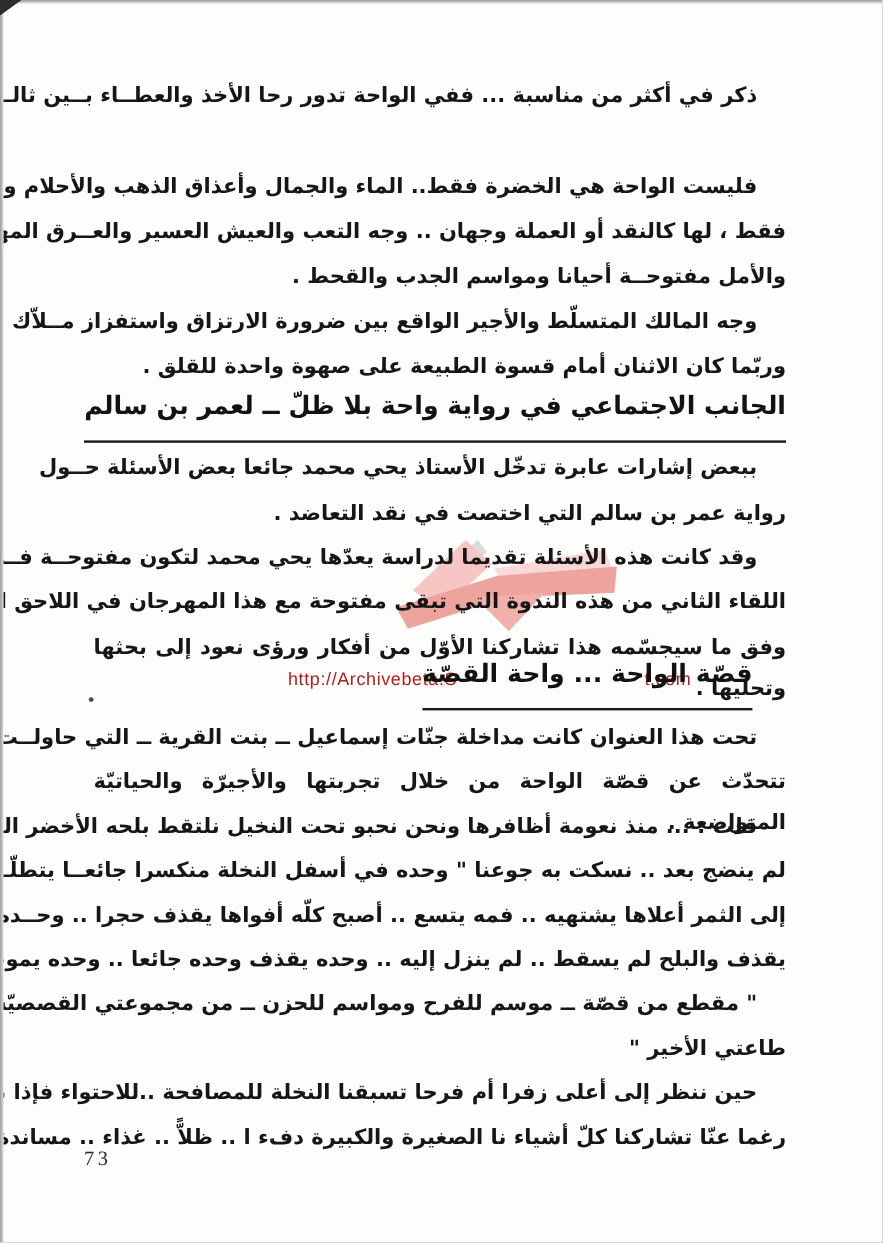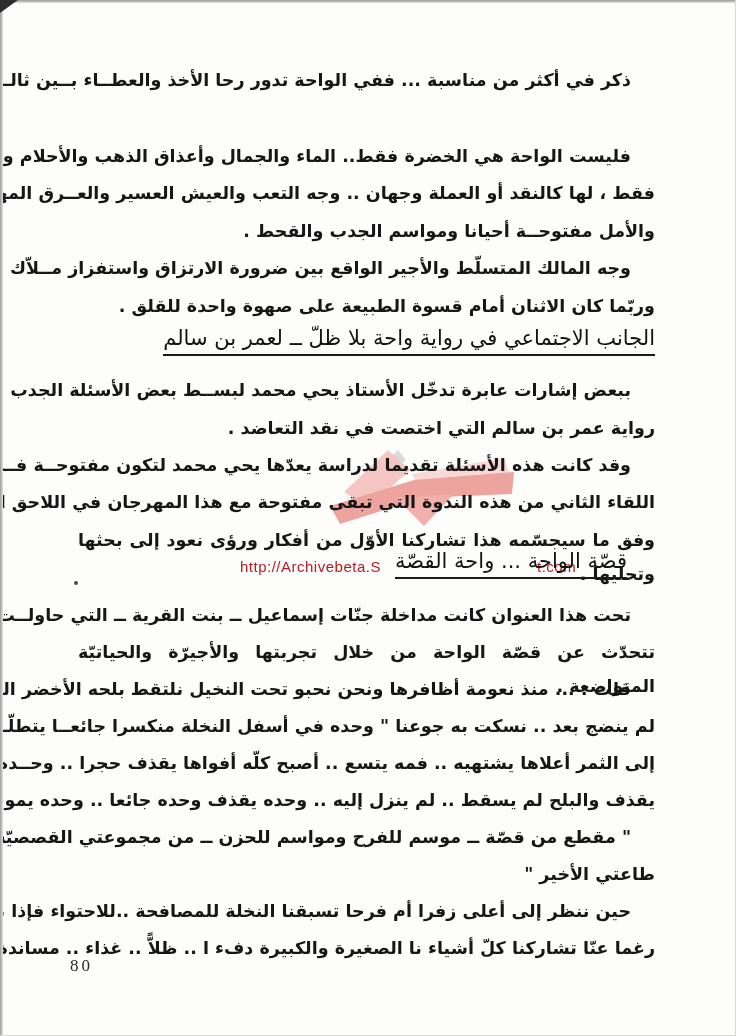--- a/index.html
+++ b/index.html
@@ -23,22 +23,22 @@
   .wm-url-left{left:240px;}
   .wm-url-right{left:497px;margin-left:40px;}
   .wm-logo{left:326px;top:440px;opacity:.92;}
   
   .textlayer{position:absolute;inset:0;z-index:2;}
   .ln{position:absolute;left:78px;right:80px;direction:rtl;unicode-bidi:plaintext;
       color:#161616;font-weight:700;font-size:17.5px;line-height:34px;white-space:nowrap;
       text-align:justify;text-align-last:justify;}
   .ln.end{text-align-last:right;white-space:normal;}
   .ln.ind{padding-right:24px;}
-  .hd{position:absolute;direction:rtl;color:#121212;font-weight:400;font-size:21px;
-      line-height:28px;white-space:nowrap;border-bottom:2.5px solid #1a1a1a;padding-bottom:2px;}
+  .hd{position:absolute;direction:rtl;color:#121212;font-weight:700;font-size:21px;
+      line-height:28px;white-space:nowrap;border-bottom:2.5px solid #1a1a1a;padding-bottom:15px;}
   .hd1{right:80px;top:324px;}
   .hd2{right:108px;top:547px;}
   .pagenum{position:absolute;left:70px;top:956px;color:#2a2a2a;font-size:17px;
            letter-spacing:3px;font-family:"Liberation Serif",serif;}
 </style>
 </head>
 <body>
 
 <div class="page">
 
@@ -61,34 +61,34 @@
 
     <div class="ln ind" style="top:63px">ذكر في أكثر من مناسبة ... ففي الواحة تدور رحا الأخذ والعطــاء بــين ثالــوث</div>
     <div class="ln ind" style="top:139px">فليست الواحة هي الخضرة فقط.. الماء والجمال وأعذاق الذهب والأحلام والرموز</div>
     <div class="ln" style="top:176px">فقط ، لها كالنقد أو العملة وجهان .. وجه التعب والعيش العسير والعــرق المهــدور</div>
     <div class="ln end" style="top:214px">والأمل مفتوحــة أحيانا ومواسم الجدب والقحط .</div>
     <div class="ln ind" style="top:251px">وجه المالك المتسلّط والأجير الواقع بين ضرورة الارتزاق واستفزاز مــلاّك الأرض</div>
     <div class="ln end" style="top:289px">وربّما كان الاثنان أمام قسوة الطبيعة على صهوة واحدة للقلق .</div>
 
     <div class="hd hd1">الجانب الاجتماعي في رواية واحة بلا ظلّ ــ لعمر بن سالم</div>
 
-    <div class="ln ind" style="top:373px">ببعض إشارات عابرة تدخّل الأستاذ يحي محمد لبســط بعض الأسئلة الجدب</div>
+    <div class="ln ind" style="top:373px">ببعض إشارات عابرة تدخّل الأستاذ يحي محمد جائعا بعض الأسئلة حــول</div>
     <div class="ln end" style="top:411px">رواية عمر بن سالم التي اختصت في نقد التعاضد .</div>
     <div class="ln ind" style="top:448px">وقد كانت هذه الأسئلة تقديما لدراسة يعدّها يحي محمد لتكون مفتوحــة فــي</div>
     <div class="ln" style="top:485px">اللقاء الثاني من هذه الندوة التي تبقى مفتوحة مع هذا المهرجان في اللاحق الآتــي</div>
     <div class="ln end" style="top:523px">وفق ما سيجسّمه هذا تشاركنا الأوّل من أفكار ورؤى نعود إلى بحثها وتحليها .</div>
 
     <div class="hd hd2">قصّة الواحة ... واحة القصّة</div>
 
     <div class="ln ind" style="top:598px">تحت هذا العنوان كانت مداخلة جنّات إسماعيل ــ بنت القرية ــ التي حاولــت أن</div>
     <div class="ln end" style="top:635px">تتحدّث عن قصّة الواحة من خلال تجربتها والأجيرّة والحياتيّة المتواضعة .</div>
     <div class="ln ind" style="top:672px">قلت : ... منذ نعومة أظافرها ونحن نحبو تحت النخيل نلتقط بلحه الأخضر الذي</div>
     <div class="ln" style="top:709px">لم ينضج بعد .. نسكت به جوعنا " وحده في أسفل النخلة منكسرا جائعــا يتطلّــع</div>
     <div class="ln" style="top:746px">إلى الثمر أعلاها يشتهيه .. فمه يتسع .. أصبح كلّه أفواها يقذف حجرا .. وحــده</div>
     <div class="ln" style="top:783px">يقذف والبلح لم يسقط .. لم ينزل إليه .. وحده يقذف وحده جائعا .. وحده يموت " .</div>
     <div class="ln ind" style="top:820px">" مقطع من قصّة ــ موسم للفرح ومواسم للحزن ــ من مجموعتي القصصيّة يــوم</div>
     <div class="ln end" style="top:857px">طاعتي الأخير "</div>
     <div class="ln ind" style="top:894px">حين ننظر إلى أعلى زفرا أم فرحا تسبقنا النخلة للمصافحة ..للاحتواء فإذا بها</div>
     <div class="ln" style="top:931px">رغما عنّا تشاركنا كلّ أشياء نا الصغيرة والكبيرة دفء ا .. ظلاًّ .. غذاء .. مساندة</div>
 
-    <div class="pagenum">80</div>
+    <div class="pagenum">73</div>
   </div>
 </div>
 
 </body></html>

